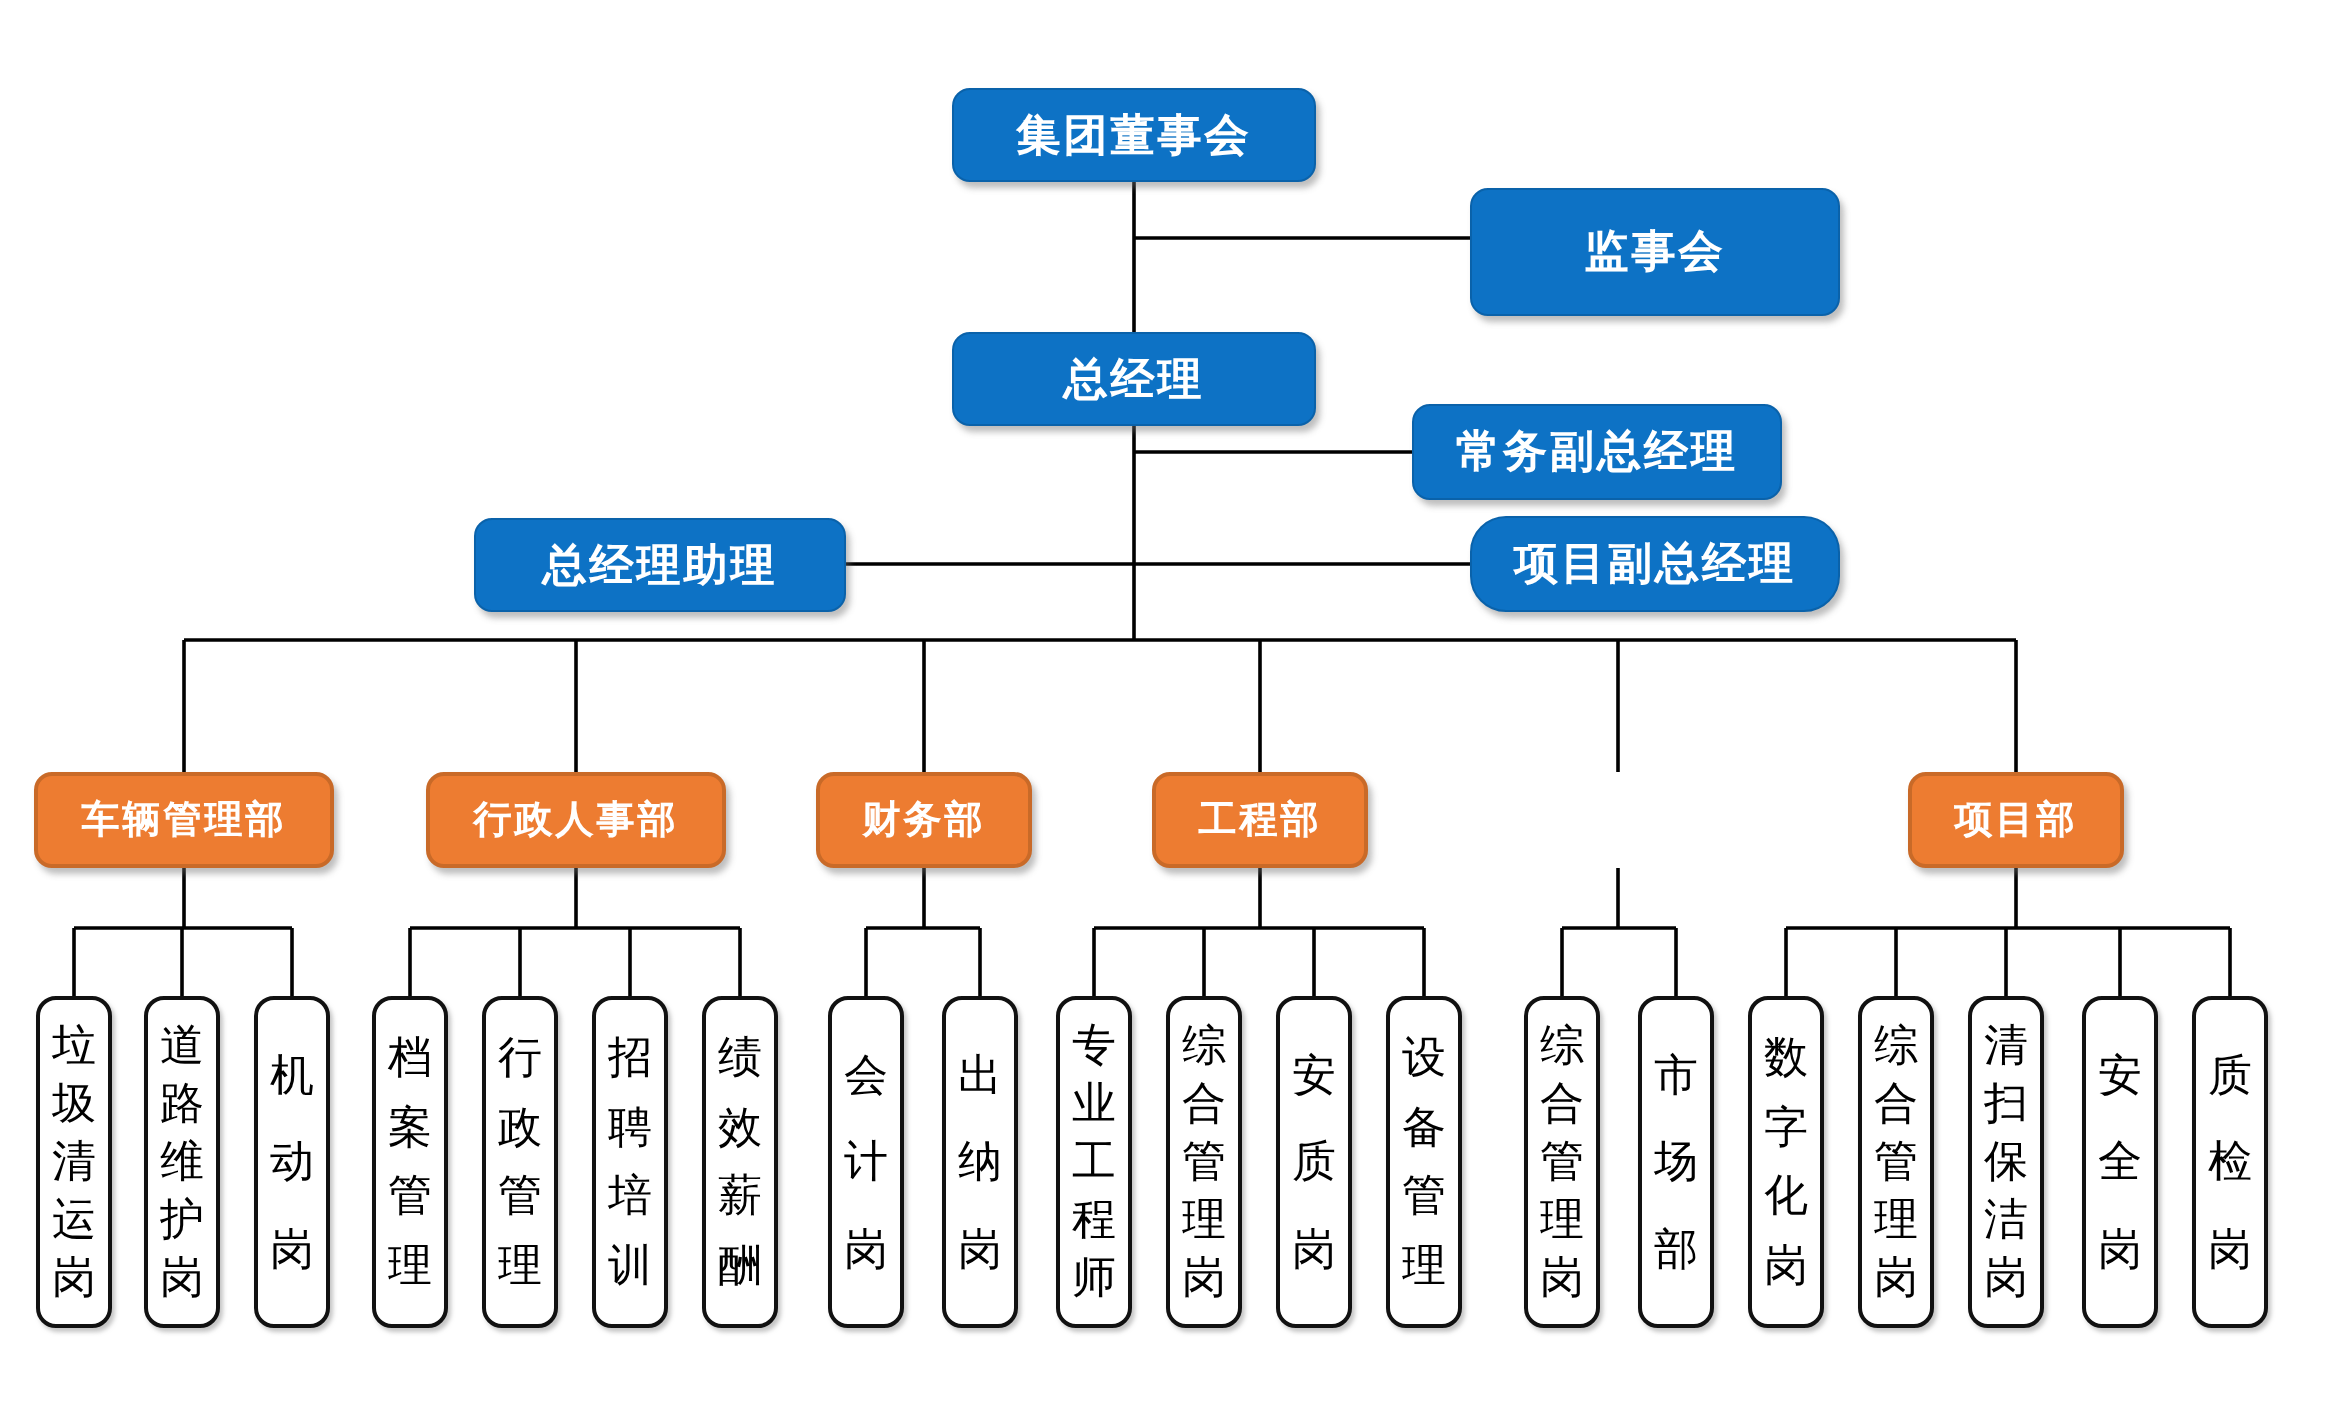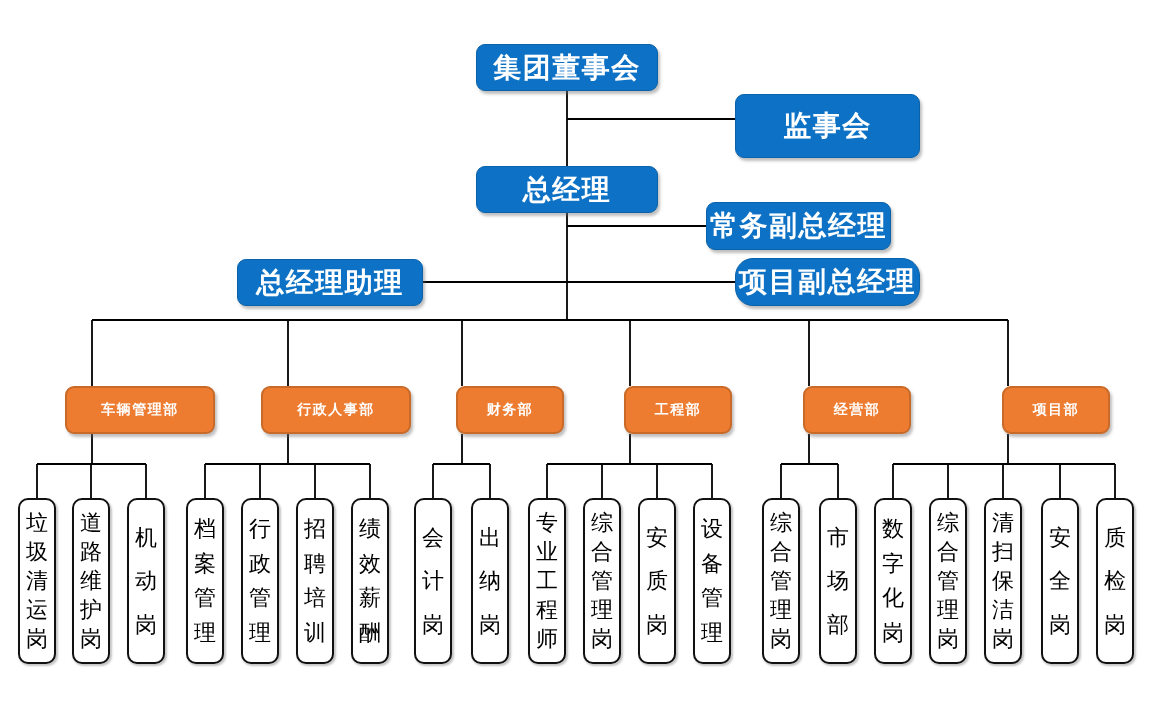--- a/index.html
+++ b/index.html
@@ -7,28 +7,27 @@
     position:relative;width:1164px;height:713px;background:#ffffff;
     font-family:"Liberation Sans",sans-serif;overflow:hidden;
   }
   .lines{position:absolute;left:0;top:0;width:1164px;height:713px;}
   .node{
     position:absolute;display:flex;align-items:center;justify-content:center;
     box-sizing:border-box;white-space:nowrap;
   }
   .exec{
     background:#0d72c5;color:#ffffff;border:1px solid #0a62aa;border-radius:9px;
-    font-size:28px;font-weight:600;letter-spacing:1.5px;
+    font-size:22px;font-weight:600;letter-spacing:1.5px;
     box-shadow:2px 3px 3px rgba(110,110,110,.45);
   }
   .dept{
     background:#ed7c31;color:#ffffff;border:2px solid #c96a28;border-radius:9px;
-    top:386px;height:48px;font-size:14px;font-weight:600;letter-spacing:1.5px;
+    top:386px;height:48px;font-size:19px;font-weight:600;letter-spacing:1.5px;
     box-shadow:2px 3px 3px rgba(110,110,110,.45);
-    margin-left:48px;
   }
   .pos{
     background:#ffffff;border:2.5px solid #111111;border-radius:10px;
     top:498px;height:166px;width:38px;
     flex-direction:column;justify-content:space-evenly;
     color:#000000;font-size:22px;font-weight:500;padding:5px 0;
     box-shadow:1.5px 2px 2px rgba(140,140,140,.5);
   }
   .pos span{line-height:1;}
   #n0{left:476px;top:44px;width:182px;height:47px;}
@@ -92,21 +91,20 @@
   <div class="node exec" id="n1">监事会</div>
   <div class="node exec" id="n2">总经理</div>
   <div class="node exec" id="n3">常务副总经理</div>
   <div class="node exec" id="n4">总经理助理</div>
   <div class="node exec" id="n5">项目副总经理</div>
 
   <div class="node dept" style="left: 17px; width: 150px;">车辆管理部</div>
   <div class="node dept" style="left: 213px; width: 150px;">行政人事部</div>
   <div class="node dept" style="left: 576px; width: 108px;">工程部</div>
   <div class="node dept" style="left: 408px; width: 108px;">财务部</div>
-  <div class="node dept" style="left: 755px; width: 108px;">经营部</div>
   <div class="node dept" style="left: 954px; width: 108px;">项目部</div>
 
   <div class="node pos" style="left: 18px;">
       <span>垃</span>
       <span>圾</span>
       <span>清</span>
       <span>运</span>
       <span>岗</span>
     </div>
   <div class="node pos" style="left: 72px;">

